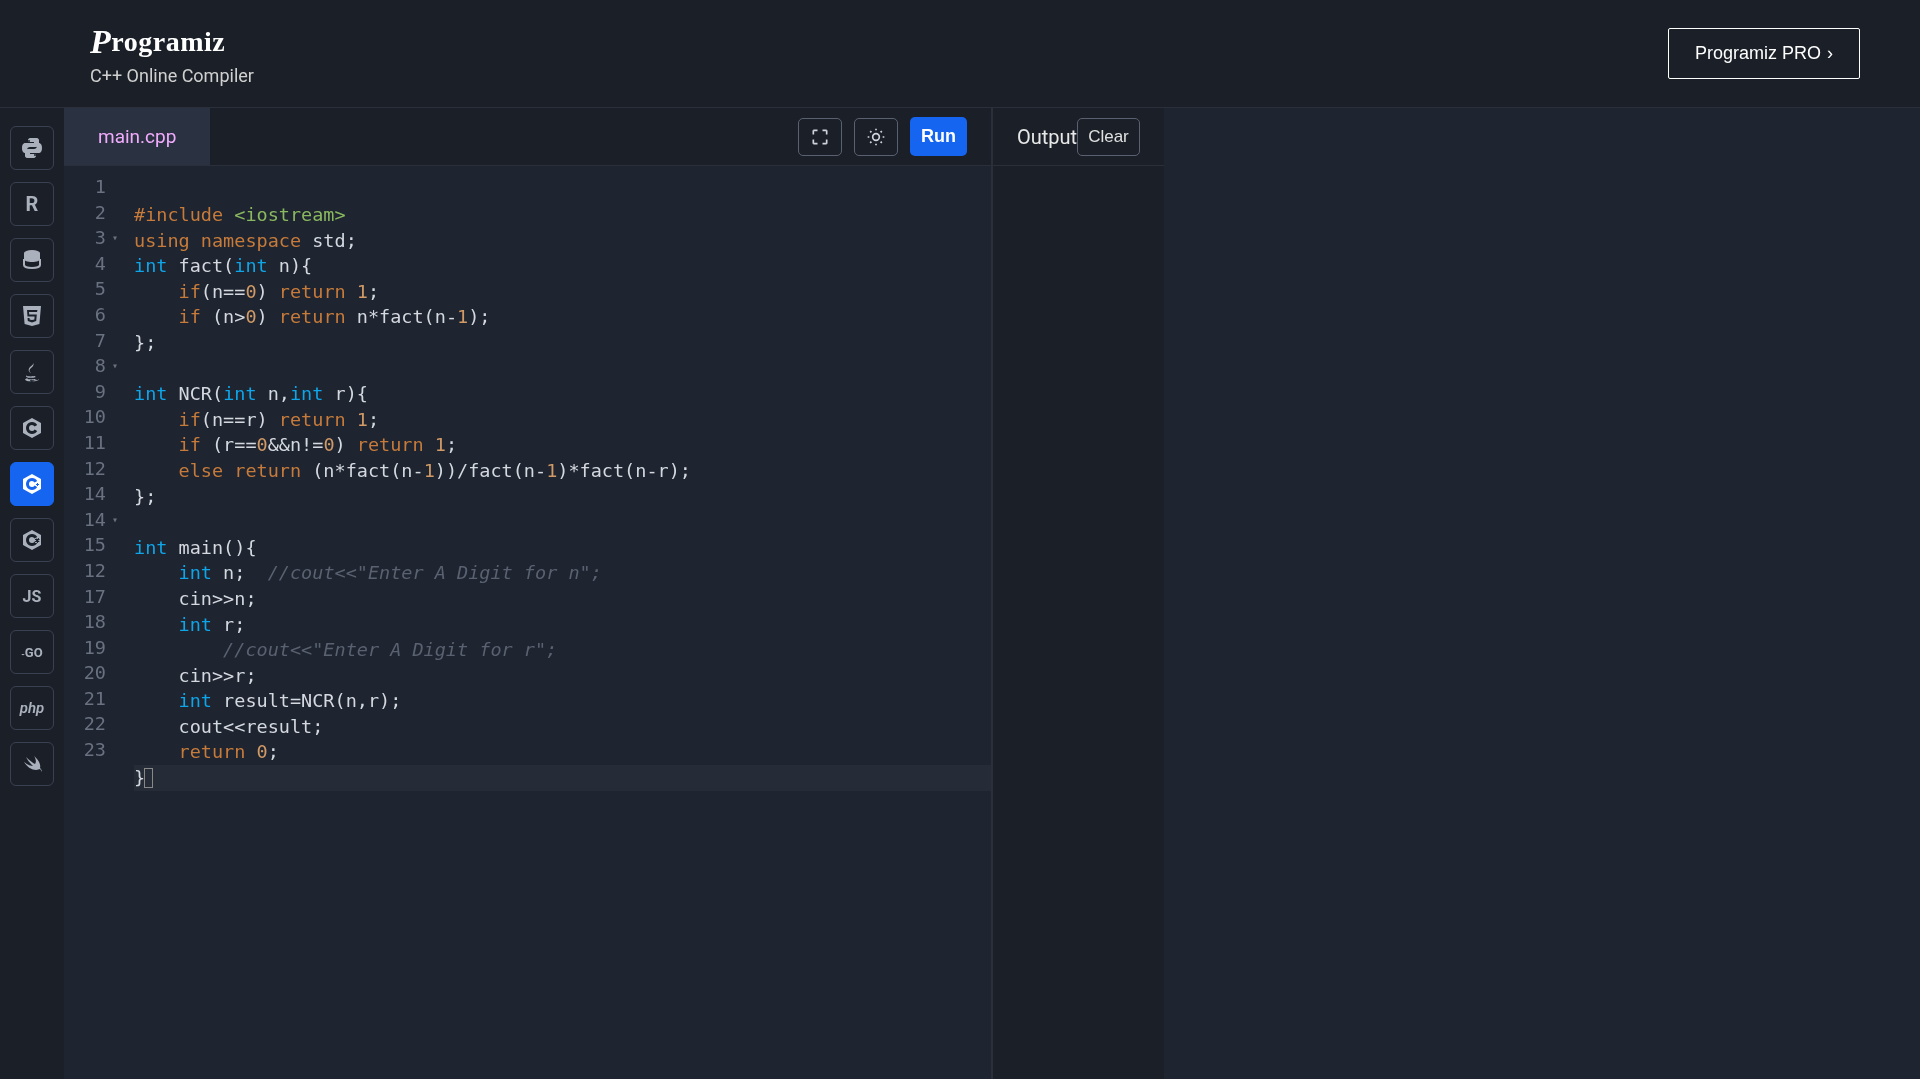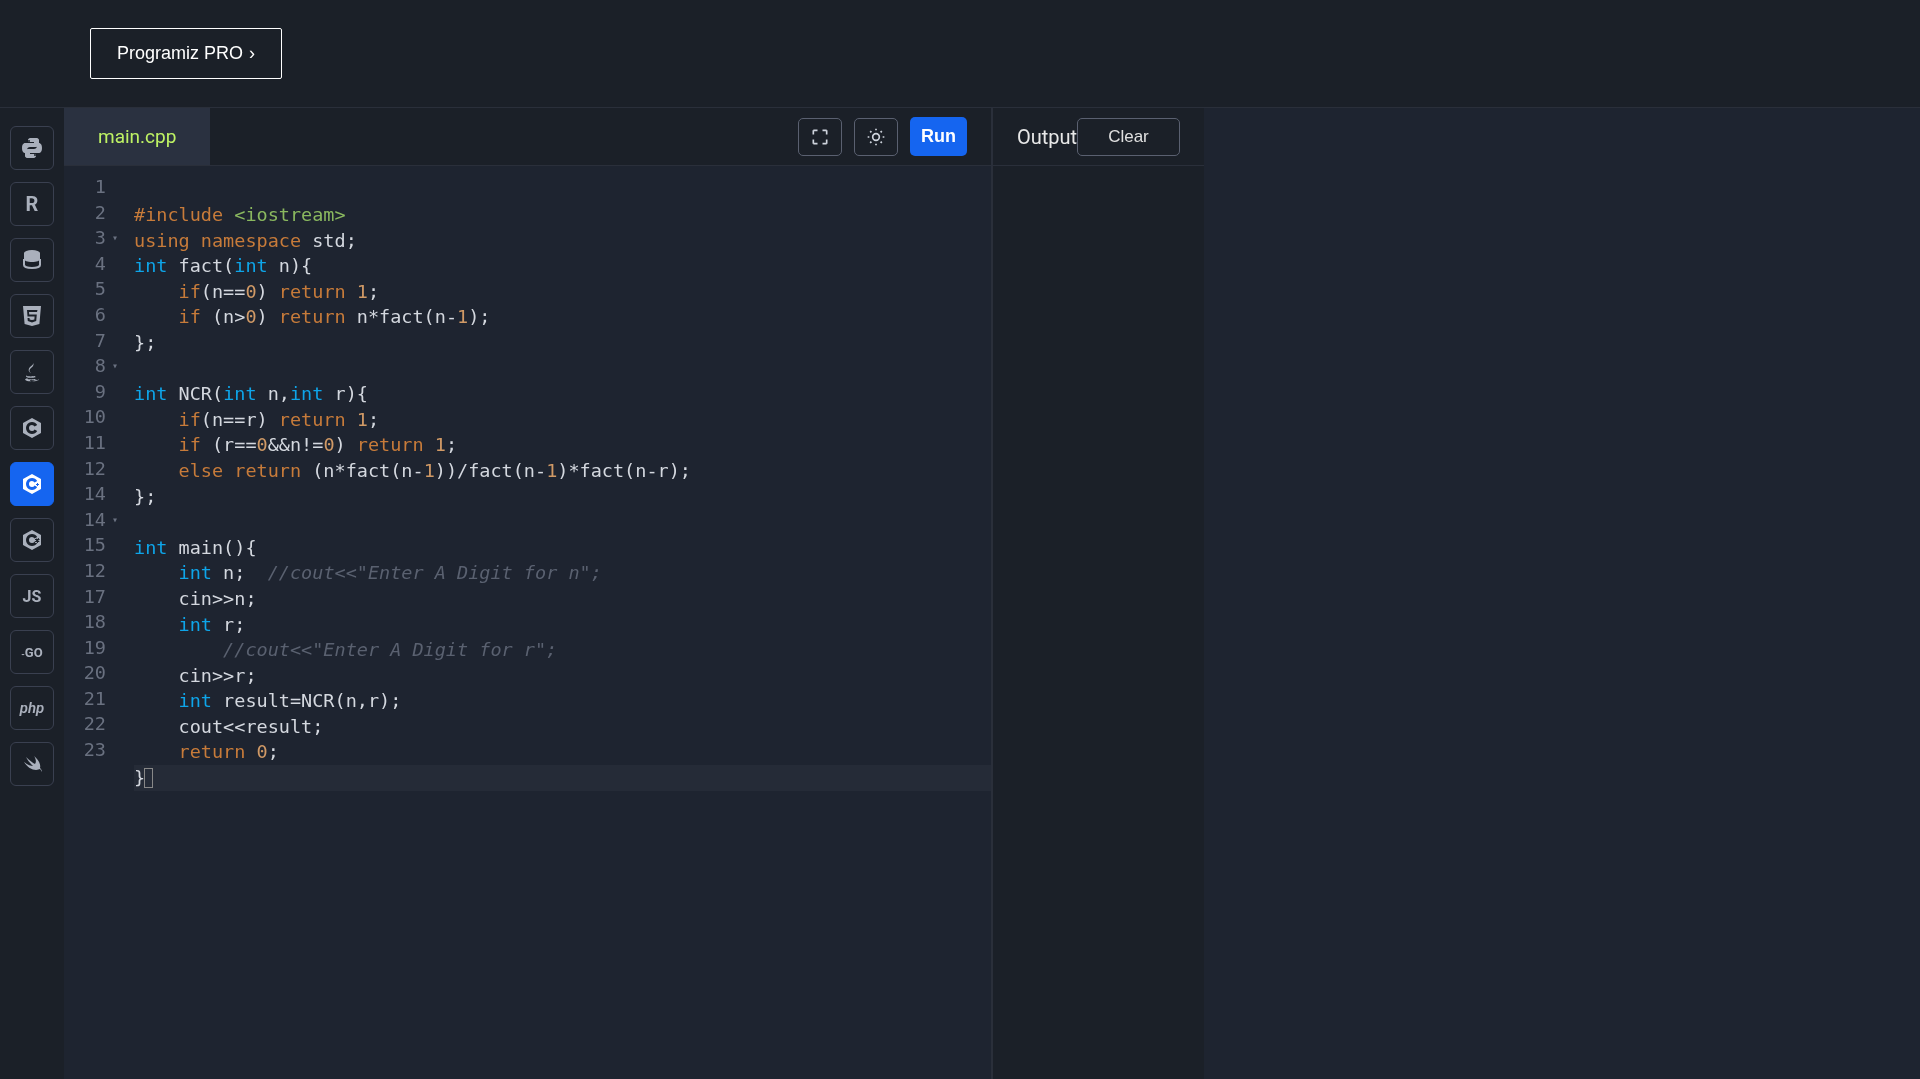--- a/index.html
+++ b/index.html
@@ -110,21 +110,21 @@
   align-items: center;
   border-bottom: 1px solid #2a2f3a;
 }
 .file-tab {
   background: #2a3140;
   height: 100%;
   display: flex;
   align-items: center;
   padding: 0 34px;
   font-size: 19px;
-  color: #bef264;
+  color: #f0abfc;
   border-right: 1px solid #1b2028;
   justify-content: flex-end;
 }
 .toolbar {
   margin-left: auto;
   display: flex;
   align-items: center;
   gap: 12px;
   padding-right: 24px;
 }
@@ -160,21 +160,21 @@
   padding: 0 24px;
   border-bottom: 1px solid #2a2f3a;
   font-size: 20px;
   color: #e8e8e8;
 }
 .clear-btn {
   border: 1.5px solid #5a6070;
   background: transparent;
   color: #e0e0e0;
   font-size: 17px;
-  padding: 8px 30px;
+  padding: 8px 10px;
   border-radius: 5px;
   cursor: pointer;
 }
 .code-area {
   flex: 1;
   background: #1e2430;
   display: flex;
   font-family: "Consolas", "Monaco", monospace;
   font-size: 18.5px;
   line-height: 25.6px;
@@ -221,20 +221,24 @@
   width: 9px;
   height: 20px;
   vertical-align: text-bottom;
   margin-left: -1px;
 }
 </style>
 </head>
 <body>
 
 <div class="header">
+  <div class="logo-block">
+    <div class="logo"><span class="p-shape">P</span>rogramiz</div>
+    <div class="subtitle">C++ Online Compiler</div>
+  </div>
   <button class="pro-btn">
     <span>Programiz PRO</span>
     <span>›</span>
   </button>
 </div>
 
 <div class="main">
   <div class="sidebar" id="sidebar">
       <div class="lang-icon">
         <svg viewBox="0 0 24 24">

